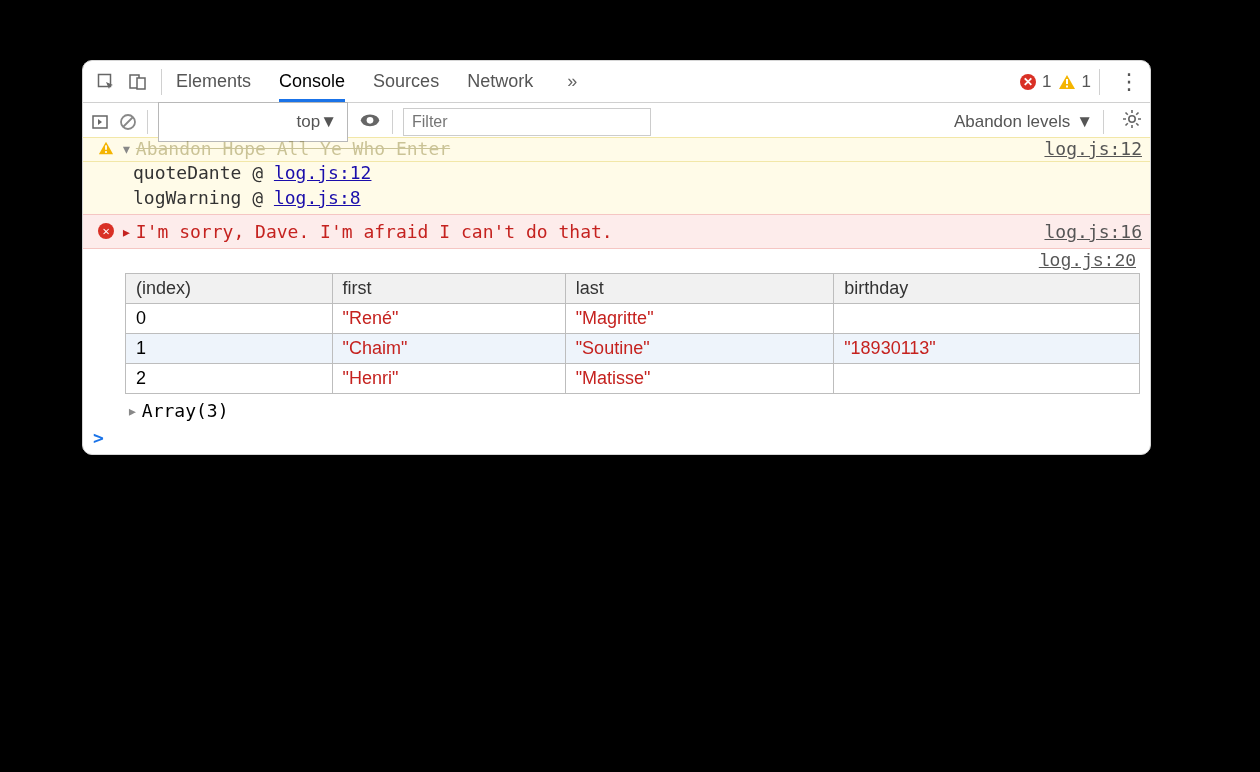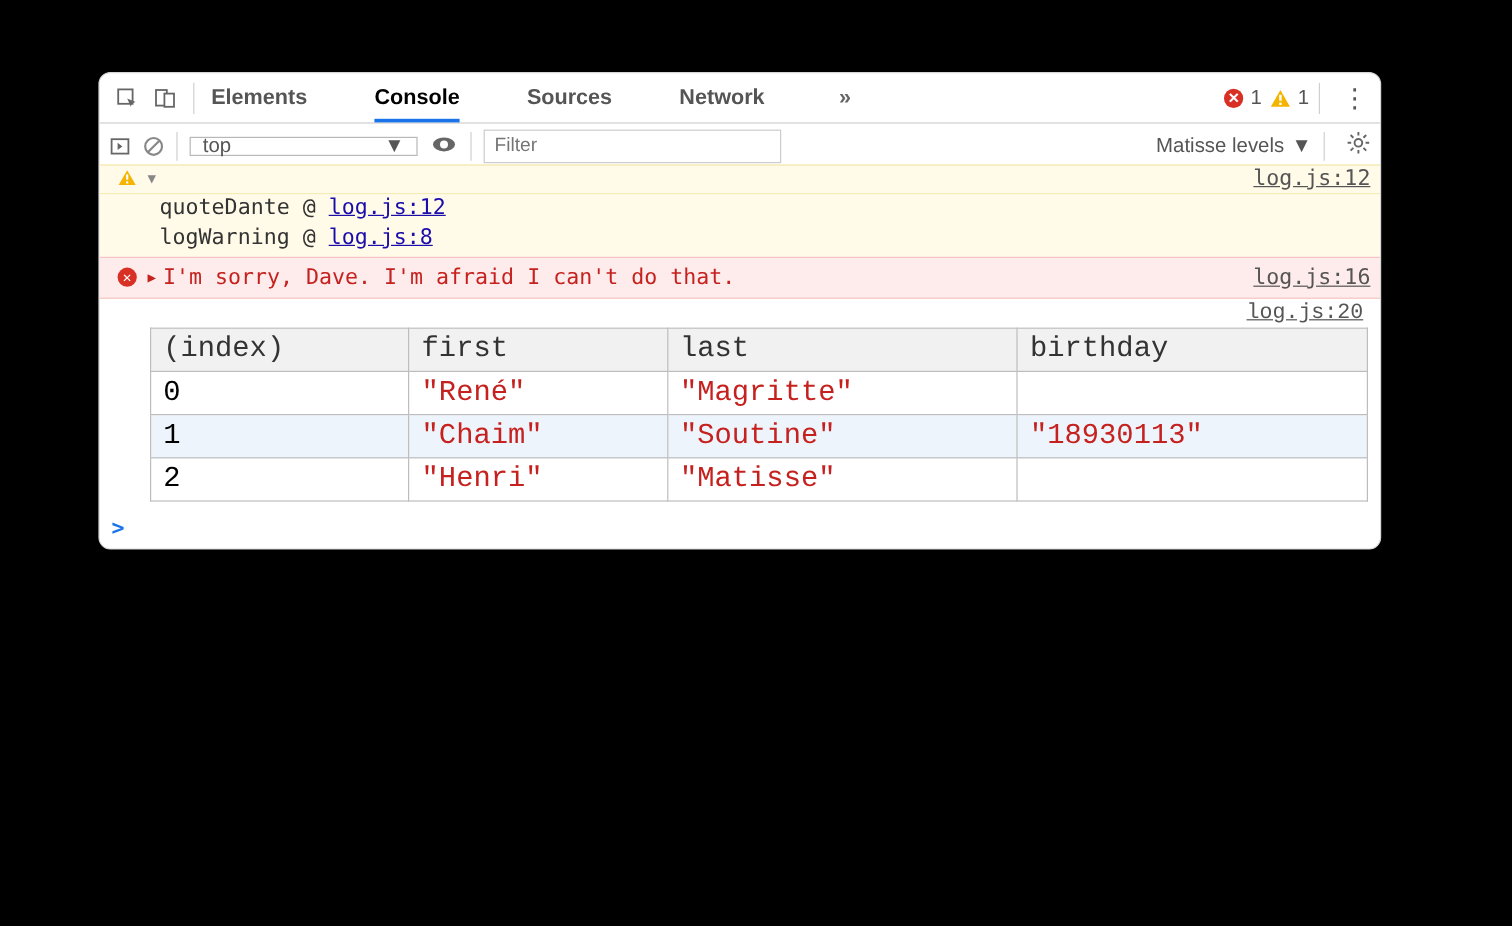--- a/index.html
+++ b/index.html
@@ -57,38 +57,38 @@
 
   .toolbar2 {
     height:38px;
     display:flex; align-items:center;
     border-bottom:1px solid #d0d0d0;
     font-size:17px; color:#555;
     gap:10px; padding:0 8px;
   }
   .toolbar2 .sep { width:1px; height:24px; background:#d0d0d0;}
   .ctx select, .filter input { border:1px solid #ccc; height:28px; font-size:16px;}
-  .ctx-sel { border:1px solid #b8b8b8; height:16px; line-height:28px; padding:0 10px; min-width:190px; display:flex; align-items:center; justify-content:space-between; background:#fff;}
+  .ctx-sel { border:1px solid #b8b8b8; height:40px; line-height:28px; padding:0 10px; min-width:190px; display:flex; align-items:center; justify-content:flex-end; background:#fff;}
   .filter { }
   .filter input { width:248px; padding:2px 8px;}
   .levels { margin-left:auto; display:flex; align-items:center; gap:6px;}
   .gear { margin-left:8px;}
 
   .logs { font-family: Menlo, Consolas, monospace; font-size:18px; }
   .row { display:flex; align-items:flex-start; padding:2px 8px 2px 8px; }
   .row .src { margin-left:auto; color:#555; text-decoration:underline; font-family:Menlo,monospace; }
   .warnrow { background:#fffbe8; border-top:1px solid #f2e7a8; border-bottom:1px solid #f2e7a8; color:#6b5c00;}
   .errrow  { background:#fdeceb; border-top:1px solid #f5c6c3; border-bottom:1px solid #f5c6c3; color:#c5221f;}
   .gutter { width:30px; display:flex; justify-content:center; padding-top:2px;}
   .tri { color:#888; margin-right:4px;}
   .stack { padding-left:50px; background:#fffbe8; font-family:Menlo,monospace; color:#333;}
   .stack a { color:#1a0dab; text-decoration:underline;}
 
   .tablewrap { padding:2px 10px 6px 42px; }
-  table.console-table { border-collapse:collapse; width:100%; font-family:Liberation Mono, monospace; font-size:24px;border-radius:29px;}
+  table.console-table { border-collapse:collapse; width:100%; font-family:Liberation Sans, sans-serif; font-size:18px;border-radius:29px;}
   table.console-table th, table.console-table td { border:1px solid #bdbdbd; padding:4px 10px; text-align:left;}
   table.console-table th { background:#f1f1f1; font-weight:normal; color:#333;}
   table.console-table tr.alt td { background:#eef4fb;}
   .strval { color:#c5221f; }
   .arr { padding-left:44px; font-family:Menlo,monospace;}
   .prompt { color:#1a73e8; padding:6px 10px; font-family:Menlo,monospace; font-weight:bold;}
   .srcright { text-align:right; padding-right:14px;}
   .srcright a { color:#555; text-decoration:underline; font-family:Liberation Mono, monospace;}
   .icon18 { width:18px; height:18px; }
   .chev { font-size:18px; color:#666; padding:0 6px;}
@@ -106,21 +106,21 @@
           <path d="M9 9 L16 12 L13 13 L12 16 Z" fill="#666"></path>
         </svg>
     </div>
     <div class="seg" style="padding-left:0">
       <svg class="icon18" viewBox="0 0 18 18">
           <rect x="1" y="2" width="9" height="13" fill="none" stroke="#666" stroke-width="1.5"></rect>
           <rect x="8" y="5" width="8" height="11" fill="#fff" stroke="#666" stroke-width="1.5"></rect>
         </svg>
     </div>
     <div class="sep"></div>
-    <div class="seg" style="gap:28px;font-weight:bold;">
+    <div class="seg" style="">
       <span class="tab">Elements</span>
       <span class="tab active">Console</span>
       <span class="tab">Sources</span>
       <span class="tab">Network</span>
       <span class="chev">»</span>
     </div>
     <div class="spacer"></div>
     <div class="counts">
       <span class="err-dot">✕</span>
       <span>1</span>
@@ -153,21 +153,21 @@
     </div>
     <svg class="icon18" viewBox="0 0 24 24" style="width:24px;height:20px">
         <ellipse cx="12" cy="10" rx="11" ry="7" fill="#666"></ellipse>
         <circle cx="12" cy="10" r="4" fill="#fff"></circle>
       </svg>
     <div class="sep"></div>
     <div class="filter">
       <input type="text" placeholder="Filter" style="">
     </div>
     <div class="levels">
-      <span>Matisse levels</span>
+      <span>Abandon levels</span>
       <span>▼</span>
     </div>
     <div class="sep"></div>
     <div class="gear">
       <svg width="20" height="20" viewBox="0 0 20 20">
           <circle cx="10" cy="10" r="3.2" fill="none" stroke="#666" stroke-width="1.6"></circle>
           <g stroke="#666" stroke-width="1.6">
             <line x1="10" y1="1" x2="10" y2="4"></line>
             <line x1="10" y1="16" x2="10" y2="19"></line>
             <line x1="1" y1="10" x2="4" y2="10"></line>
@@ -185,20 +185,21 @@
 
     <div class="row warnrow" style="padding-top:0; margin-top:-4px;">
       <div class="gutter">
         <svg width="16" height="16" viewBox="0 0 18 18">
             <path d="M9 2 L17 16 H1 Z" fill="#f4b400"></path>
             <rect x="8" y="6" width="2" height="5" fill="#fff"></rect>
             <rect x="8" y="12.5" width="2" height="2" fill="#fff"></rect>
           </svg>
       </div>
       <span class="tri">▾</span>
+      <span style="text-decoration:line-through; opacity:.35">Abandon Hope All Ye Who Enter</span>
       <a class="src">log.js:12</a>
     </div>
     <div class="stack">
       <div>
         <span>quoteDante</span>
         <span>@</span>
         <a>log.js:12</a>
       </div>
       <div style="padding:4px 0 6px 0">
         <span>logWarning</span>
@@ -246,19 +247,22 @@
           <tr>
             <td>2</td>
             <td class="strval">"Henri"</td>
             <td class="strval">"Matisse"</td>
             <td class="strval"></td>
           </tr>
         </tbody>
       </table>
     </div>
 
+    <div class="arr">
+      <span class="tri">▸</span><span>Array(3)</span>
+    </div>
 
     <div class="prompt">
       <span>&gt;</span>
     </div>
   </div>
 
 </div>
 
 </body></html>

